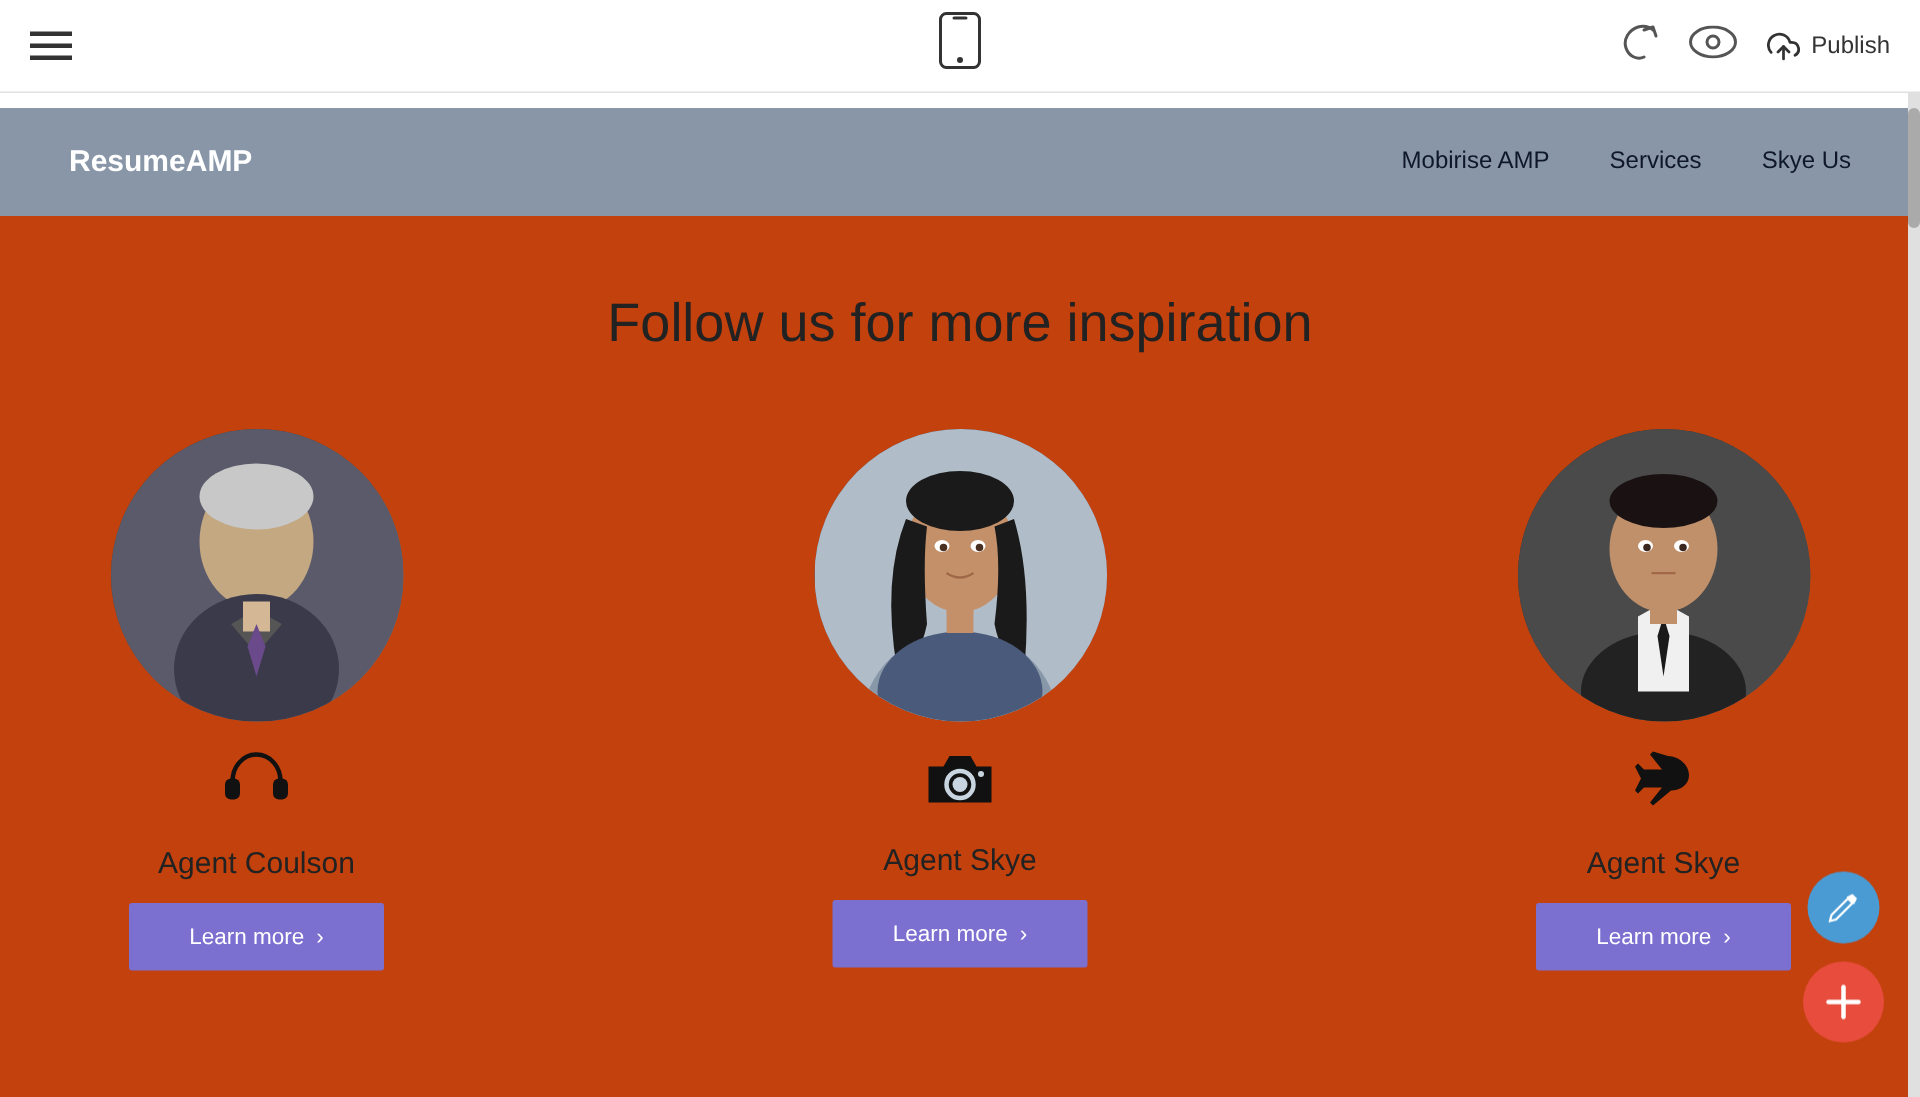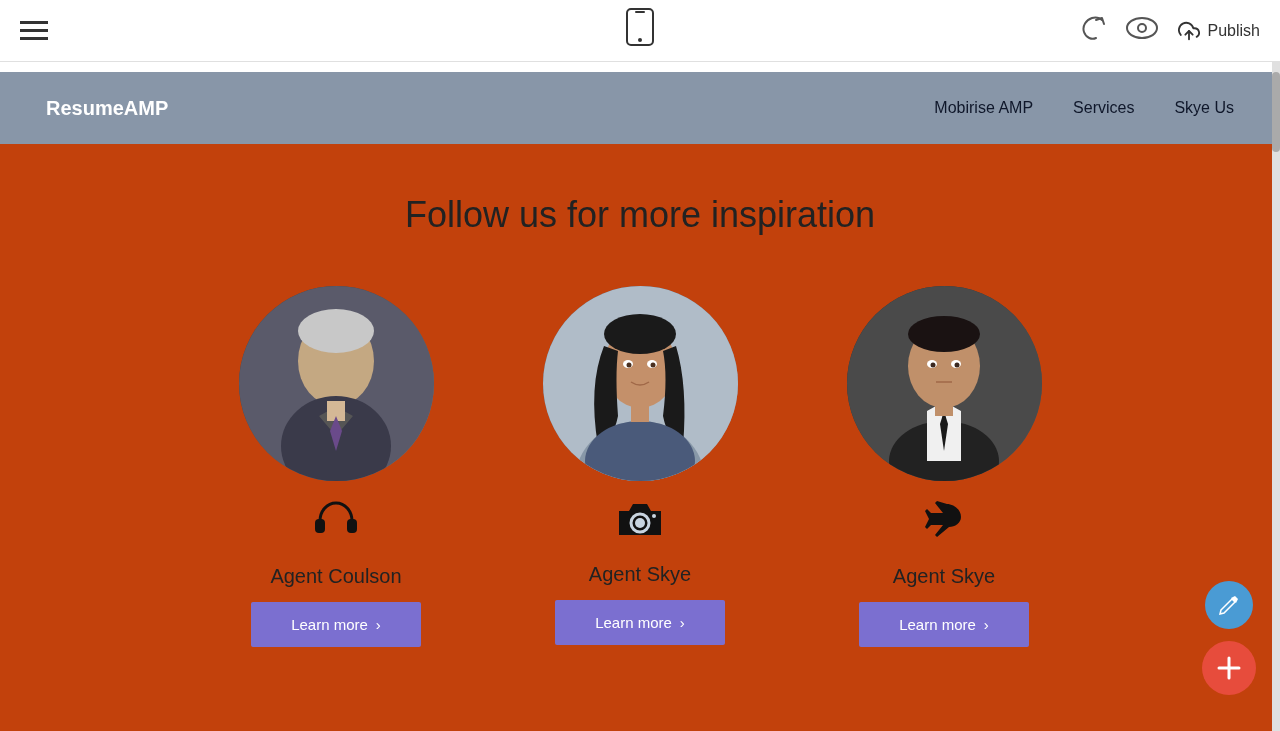--- a/index.html
+++ b/index.html
@@ -63,21 +63,21 @@
     }
     .section-title {
       text-align: center;
       font-size: 36px;
       font-weight: 400;
       color: #222;
       margin-bottom: 50px;
     }
     .cards-container {
       display: flex;
-      justify-content: center;
+      justify-content: space-between;
       gap: 84px;
     }
     .card {
       display: flex;
       flex-direction: column;
       align-items: center;
       gap: 14px;
       width: 220px;
     }
     .avatar-circle {

